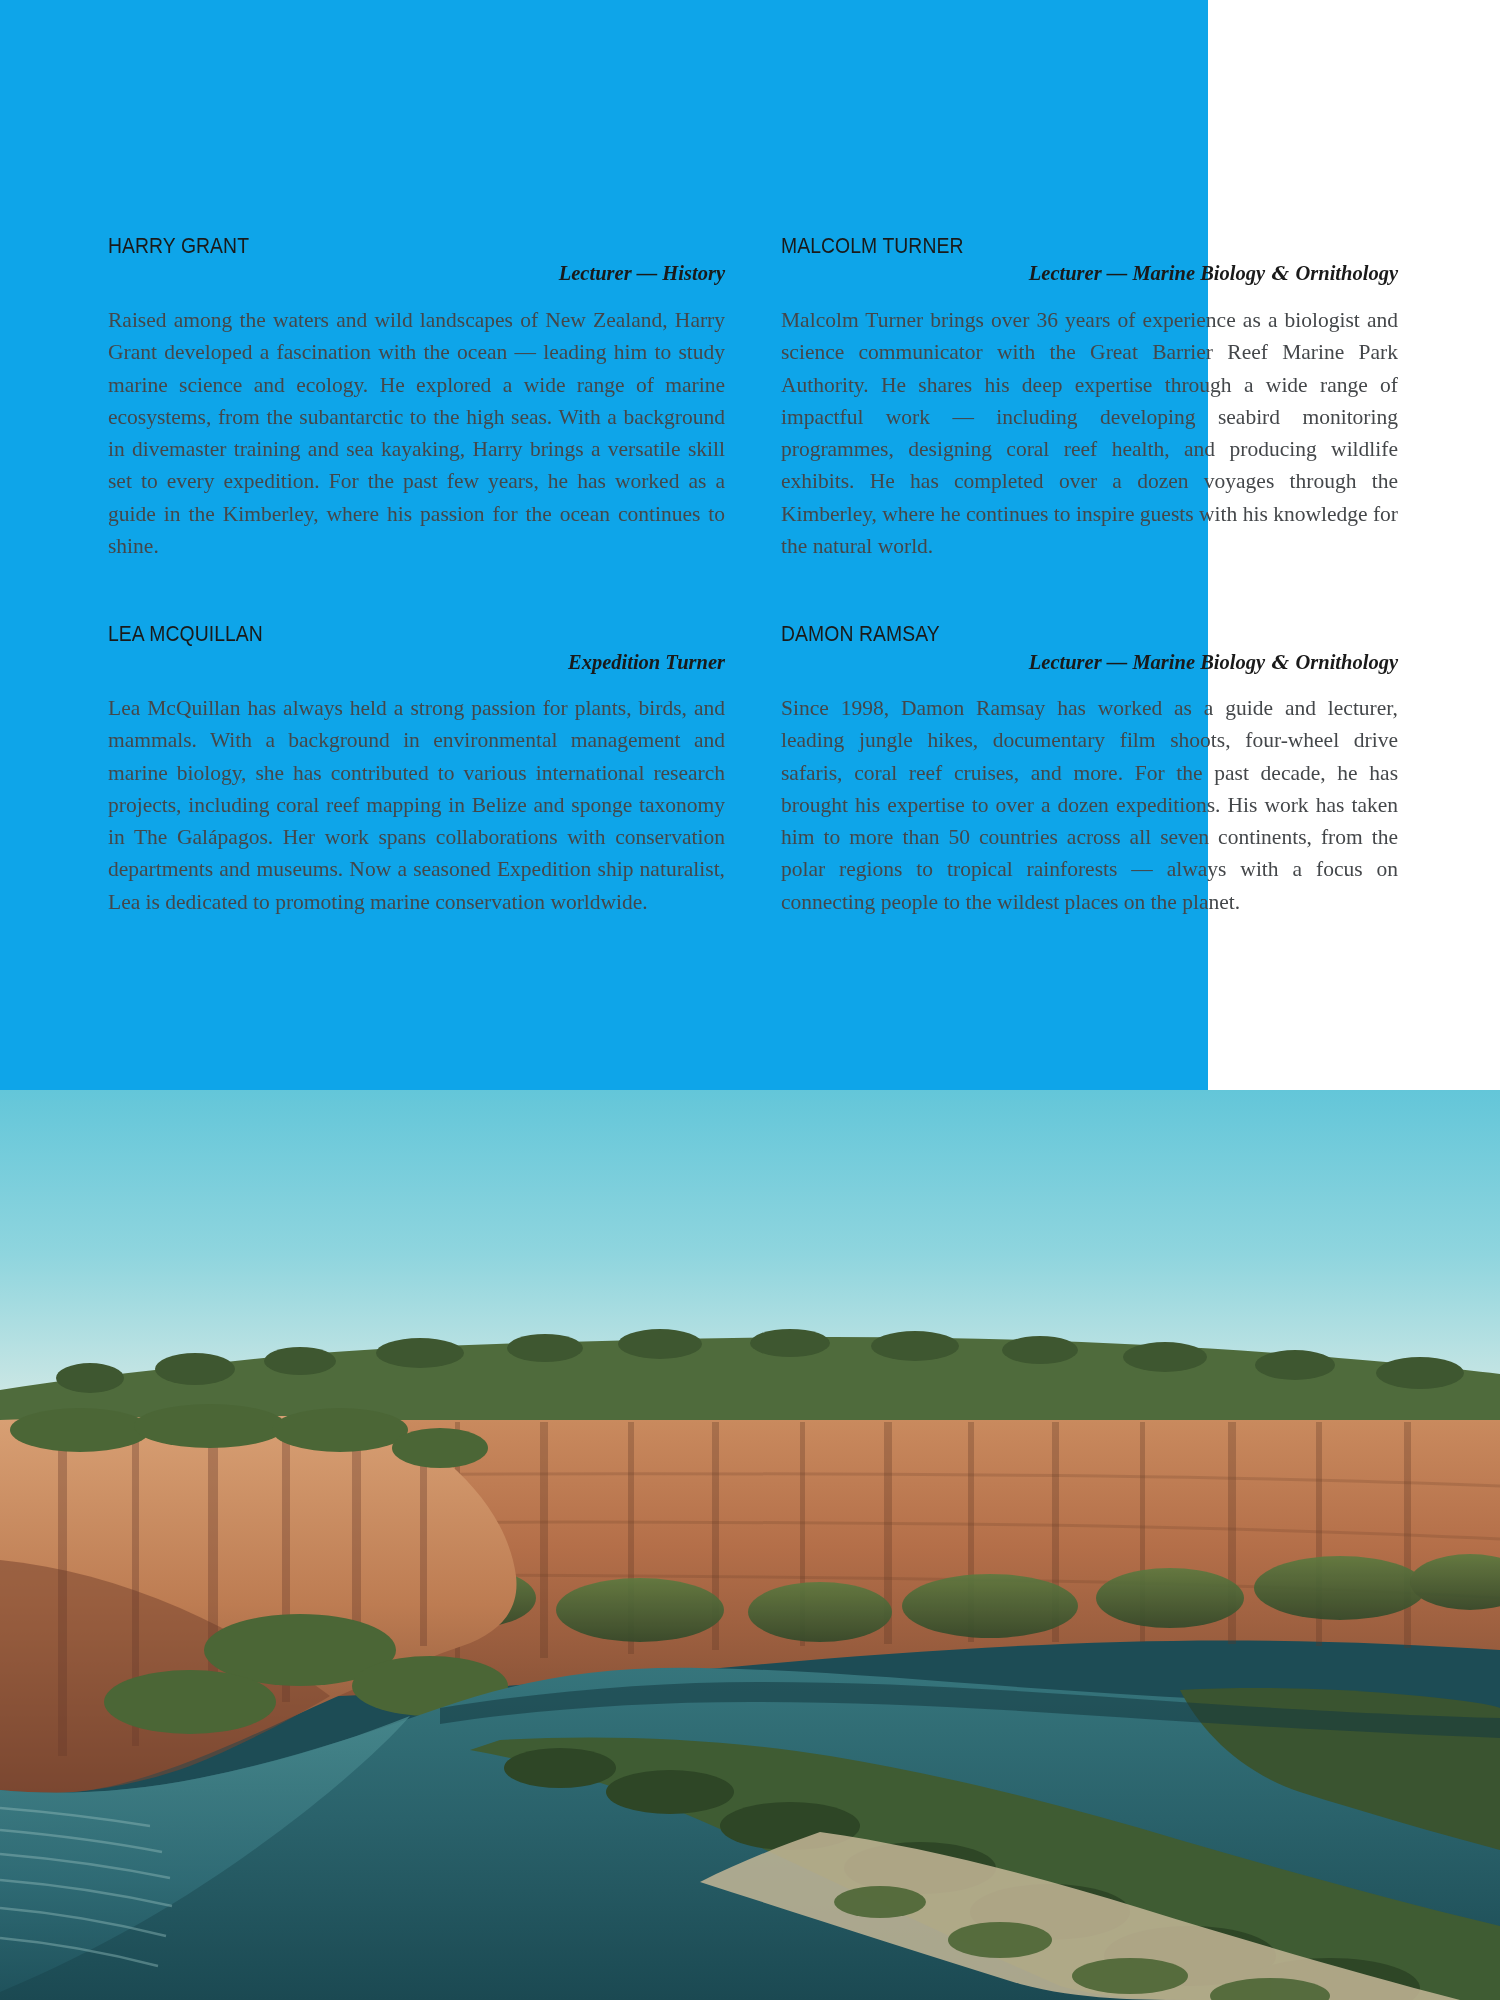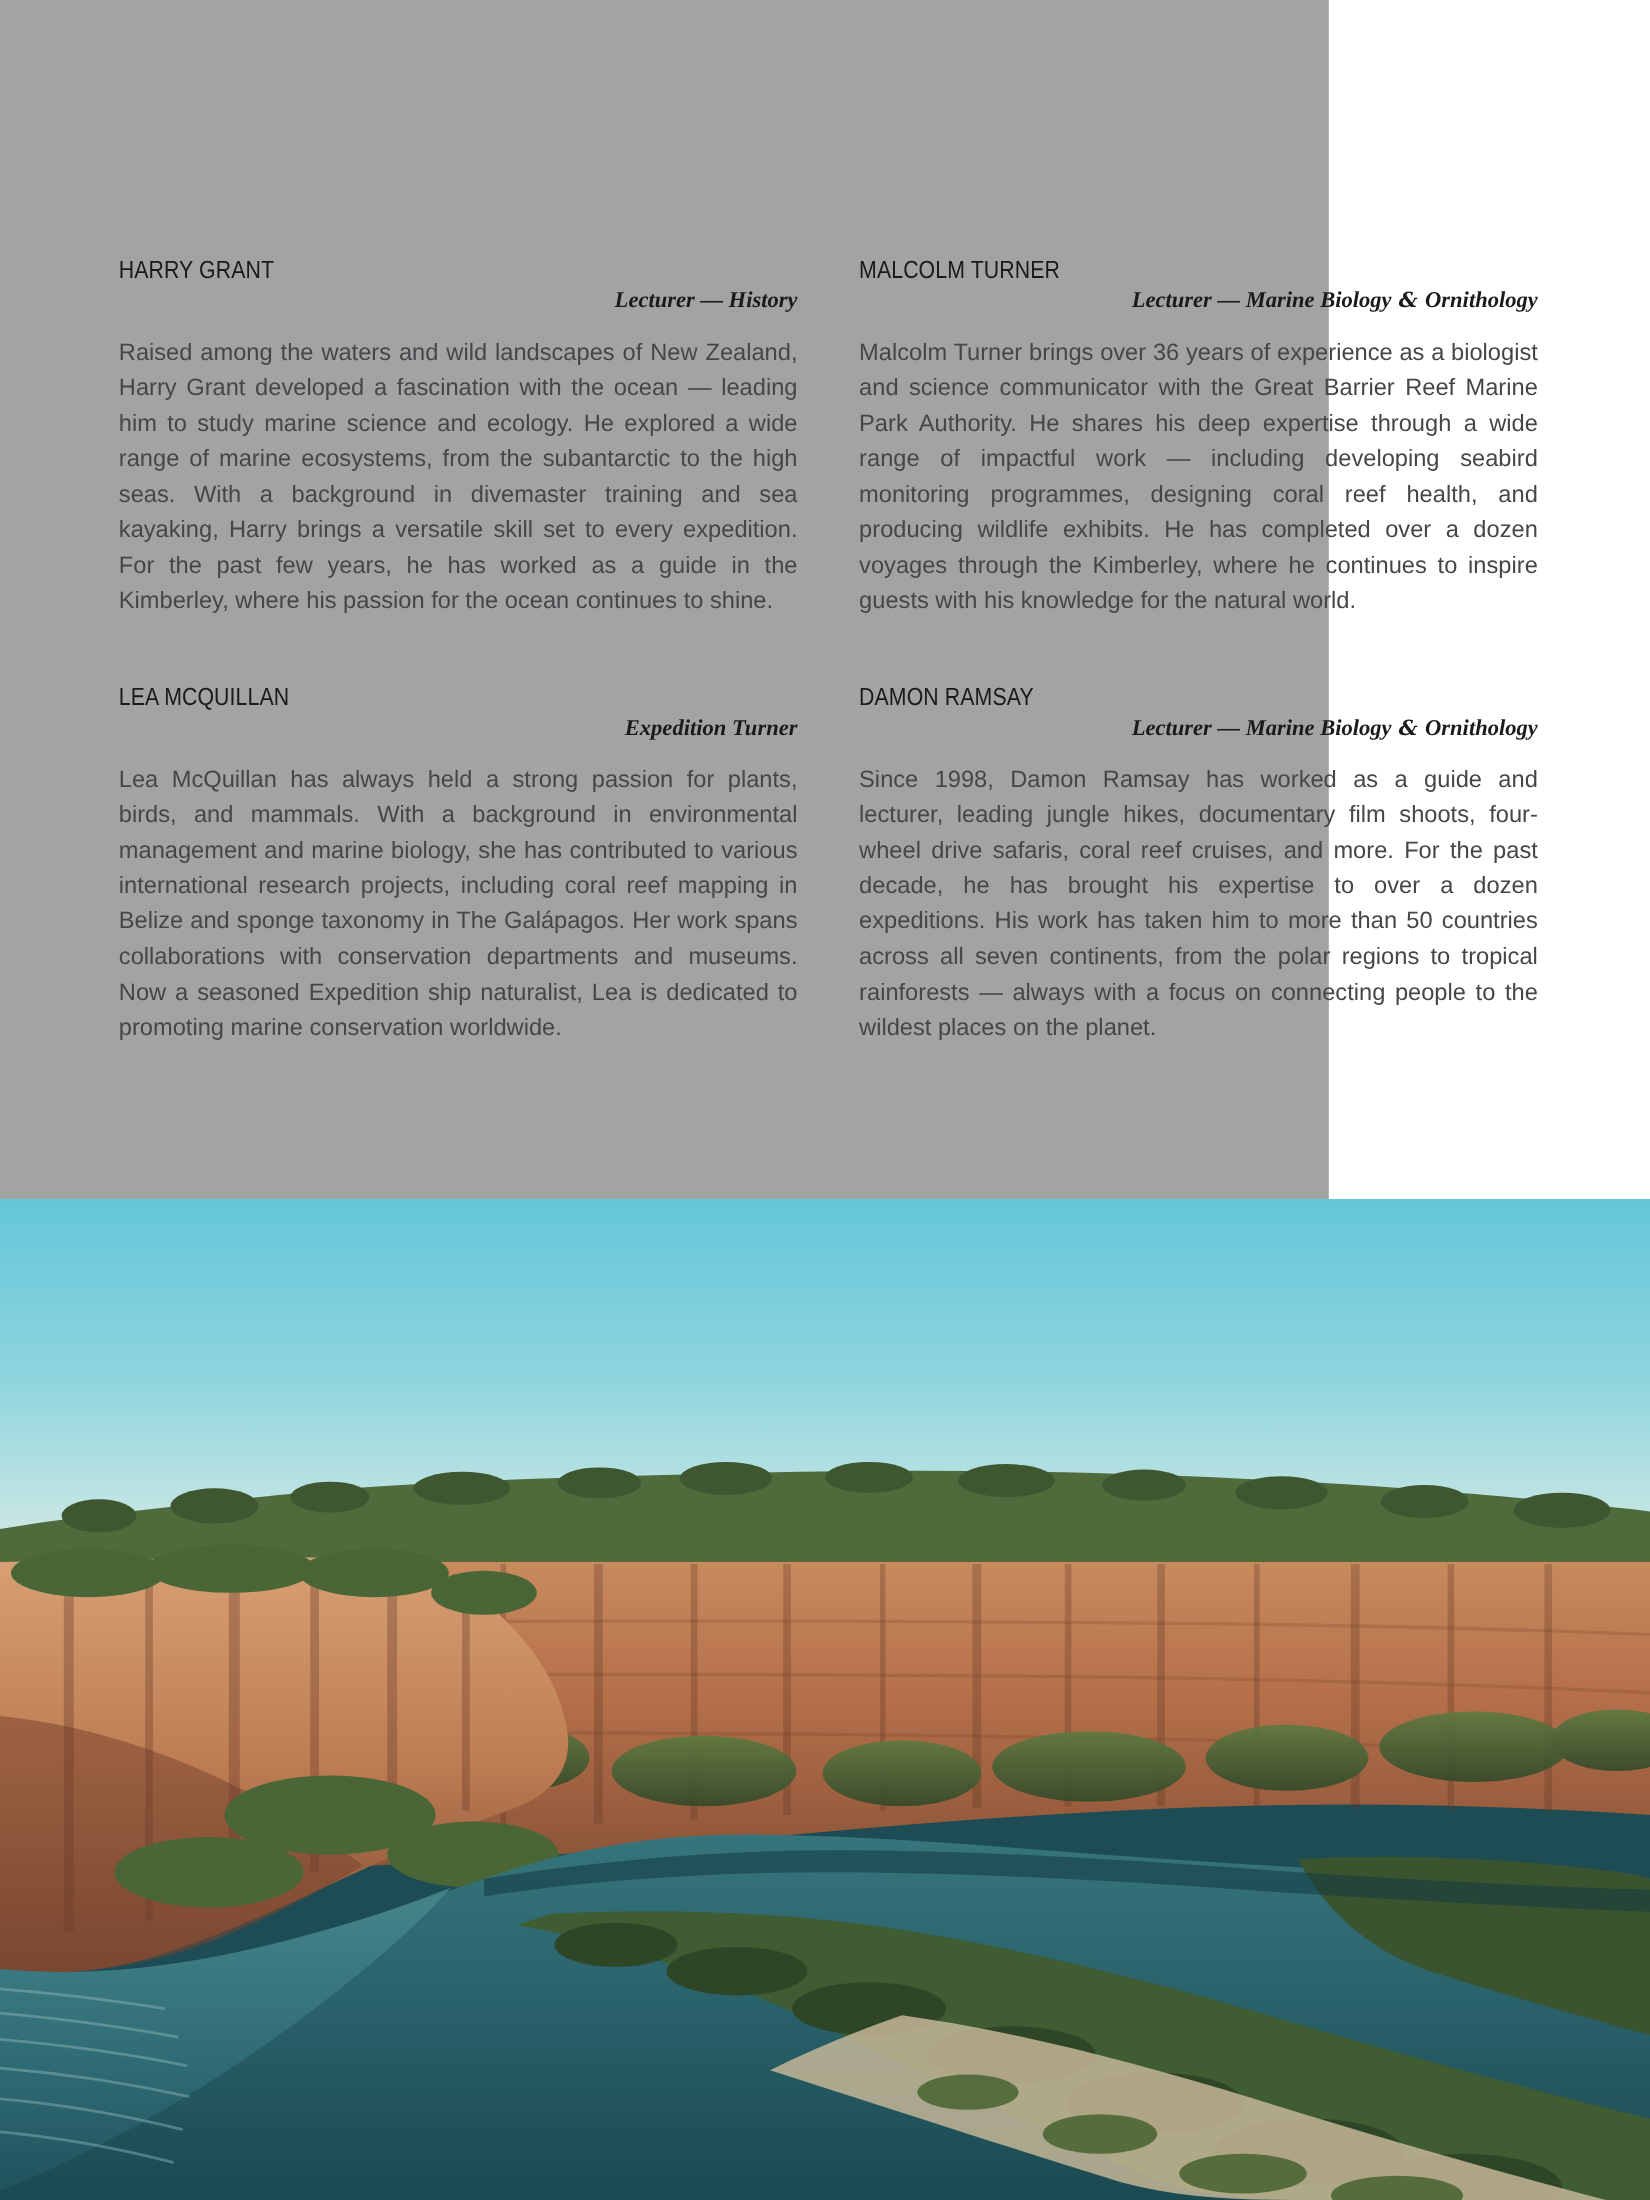--- a/index.html
+++ b/index.html
@@ -14,21 +14,21 @@
     overflow: hidden;
     font-family: "Liberation Serif", serif;
   }
 
   
   .page {
     position: absolute;
     left: 0; top: 0;
     width: 1208px;
     height: 2000px;
-    background: #a3a3a3;
+    background: #0ea5e9;
   }
 
   .bio-grid {
     position: absolute;
     left: 108px;
     top: 232px;
     width: 1290px;
     display: grid;
     grid-template-columns: 617px 56px 617px;
     grid-template-rows: auto auto;
@@ -66,21 +66,21 @@
     text-align: right;
   }
   .bio-role .amp {
     font-family: "DejaVu Serif", serif;
     font-style: italic;
     font-weight: bold;
     font-size: 19px;
   }
 
   .bio-text {
-    font-family: Liberation Sans, sans-serif;
+    font-family: Liberation Serif, serif;
     font-size: 21.5px;
     line-height: 1.50;
     color: #44474a;
     text-align: justify;
     text-justify: inter-word;
     margin: 0;
     hyphens: none;
   }
 
   

